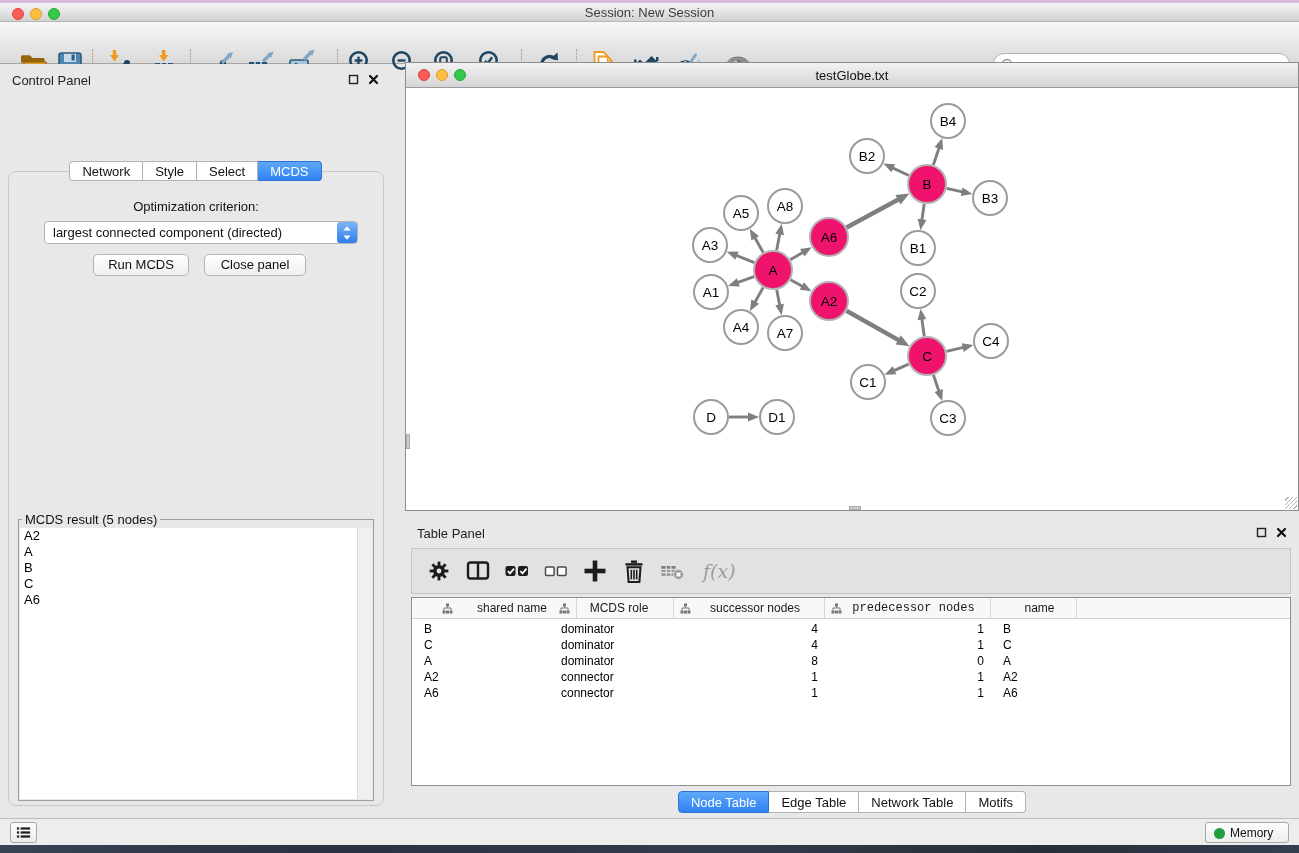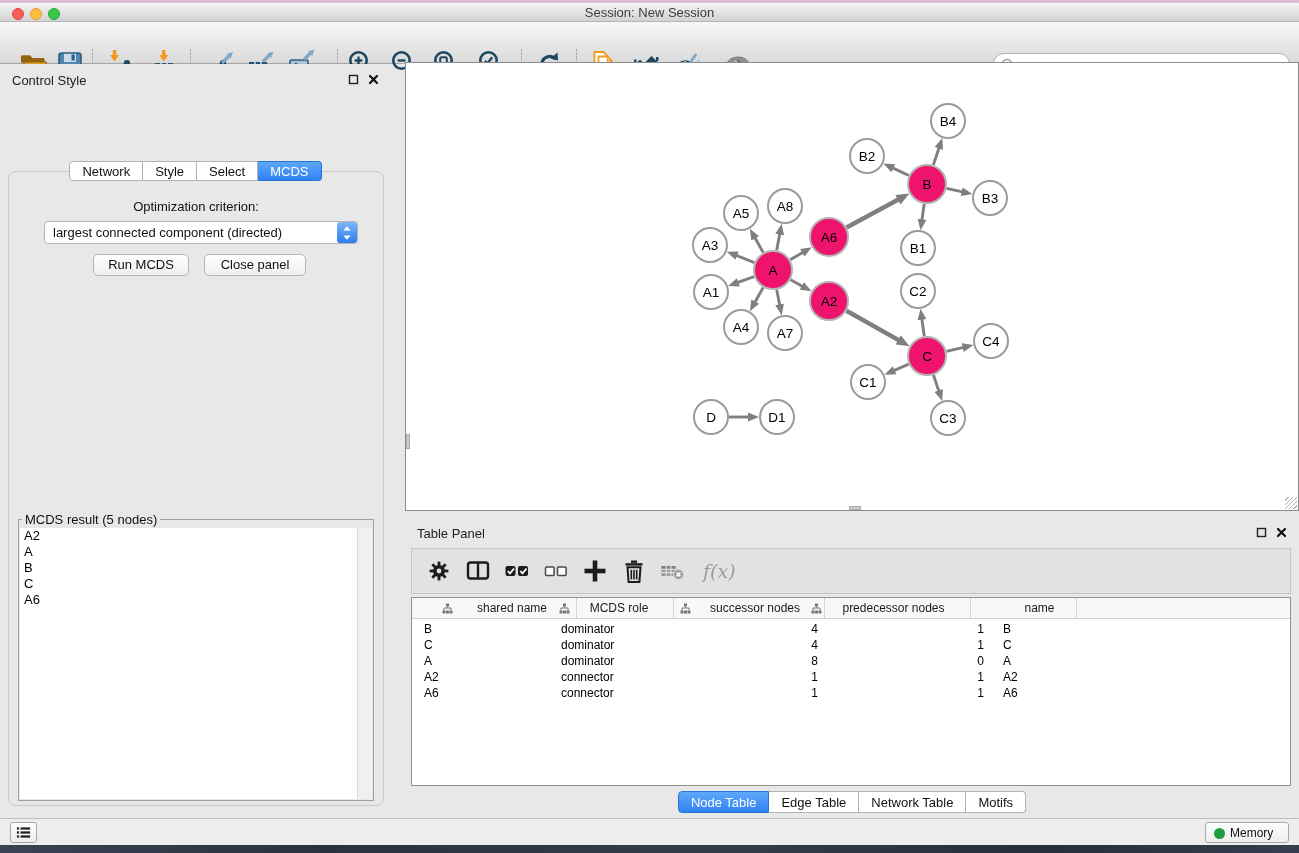--- a/index.html
+++ b/index.html
@@ -268,21 +268,21 @@
   <div class="search-wrap">
     <svg width="18" height="18" viewBox="0 0 18 18">
       <circle cx="8" cy="8" r="4.5" fill="none" stroke="#9a9a9a" stroke-width="1.5"></circle>
       <line x1="11.3" y1="11.3" x2="14.8" y2="14.8" stroke="#9a9a9a" stroke-width="1.6"></line>
     </svg>
     <input type="text" placeholder="" style="">
   </div>
 </div>
 
 <div class="cp">
-  <div class="panel-title abs" style="left:12px; top:9px">Control Style</div>
+  <div class="panel-title abs" style="left:12px; top:9px">Control Panel</div>
   <div class="win-btns" style="right:12px; top:10px">
     <svg width="11" height="11" viewBox="0 0 11 11">
       <rect x="1.5" y="1.5" width="8" height="8" fill="none" stroke="#222" stroke-width="1.4"></rect>
     </svg>
     <svg width="11" height="11" viewBox="0 0 11 11">
       <path d="M2 2 L9 9 M9 2 L2 9" stroke="#111" stroke-width="2.2" stroke-linecap="round"></path>
     </svg>
   </div>
   <div class="cp-tabs seg" id="cp-tabs">
       <div class="tab">Network</div>
@@ -313,20 +313,26 @@
           <div class="result-item">B</div>
           <div class="result-item">C</div>
           <div class="result-item">A6</div>
         </div>
       <div class="result-scroll"></div>
     </div>
   </div>
 </div>
 
 <div class="netwin">
+  <div class="net-titlebar">
+    <span class="tl r" style="left:12px; top:6px"></span>
+    <span class="tl y" style="left:30px; top:6px"></span>
+    <span class="tl g" style="left:48px; top:6px"></span>
+    <div class="title">testGlobe.txt</div>
+  </div>
   <div class="net-canvas">
     <svg id="graph-svg" width="892" height="423" viewBox="0 0 892 423">
         <line x1="348.4101857766073" y1="173.6230895938918" x2="329.0962492015801" y2="165.95882904824606" stroke="#7F7F7F" stroke-width="2.9"></line>
         <polygon points="320.7308328010534,162.63921936549738 332.5781509132632,162.6067609597105 329.33231033457554,170.78627921800327" fill="#7F7F7F"></polygon>
         <line x1="357.20930486584723" y1="163.56032429229037" x2="348.2174384311063" y2="147.543562205408" stroke="#7F7F7F" stroke-width="2.9"></line>
         <polygon points="343.8116256207375,139.69570813693866 353.03323660021766,147.13357684666533 345.35977928882545,151.44148270569258" fill="#7F7F7F"></polygon>
         <line x1="370.6857707010037" y1="161.34255626131358" x2="374.024209553645" y2="143.5375490472267" stroke="#7F7F7F" stroke-width="2.9"></line>
         <polygon points="375.6828063690967,134.6916993648178 377.9802701060557,146.31416297531615 369.3309948610336,144.6924238668745" fill="#7F7F7F"></polygon>
         <line x1="348.1514450903751" y1="187.6881969034153" x2="330.4455491279937" y2="193.97093418038935" stroke="#7F7F7F" stroke-width="2.9"></line>
         <polygon points="321.96369941866243,196.98062278692623 330.8590013002048,189.15543240993034 333.8018079377075,197.44879657016529" fill="#7F7F7F"></polygon>
@@ -559,21 +565,21 @@
         <div class="th-cell" style="left: 262px; width: 151px;">
           <svg width="11" height="11" viewBox="0 0 11 11">
             <rect x="4" y="0.5" width="3" height="3" fill="#777"></rect>
             <path d="M5.5 3.5 v1.5 M2 7.5 V5 h7 v2.5" stroke="#777" fill="none" stroke-width="1"></path>
             <rect x="0.5" y="7.5" width="3" height="3" fill="#777"></rect>
             <rect x="4" y="7.5" width="3" height="3" fill="#777"></rect>
             <rect x="7.5" y="7.5" width="3" height="3" fill="#777"></rect>
           </svg>
           <span class="lbl">successor nodes</span>
         </div>
-        <div class="th-cell" style="left: 393px; width: 166px;">
+        <div class="th-cell" style="left: 413px; width: 166px; font-family: Liberation Mono, monospace;">
           <svg width="11" height="11" viewBox="0 0 11 11">
             <rect x="4" y="0.5" width="3" height="3" fill="#777"></rect>
             <path d="M5.5 3.5 v1.5 M2 7.5 V5 h7 v2.5" stroke="#777" fill="none" stroke-width="1"></path>
             <rect x="0.5" y="7.5" width="3" height="3" fill="#777"></rect>
             <rect x="4" y="7.5" width="3" height="3" fill="#777"></rect>
             <rect x="7.5" y="7.5" width="3" height="3" fill="#777"></rect>
           </svg>
           <span class="lbl">predecessor nodes</span>
         </div>
         <div class="th-cell" style="left: 579px; width: 86px;">

